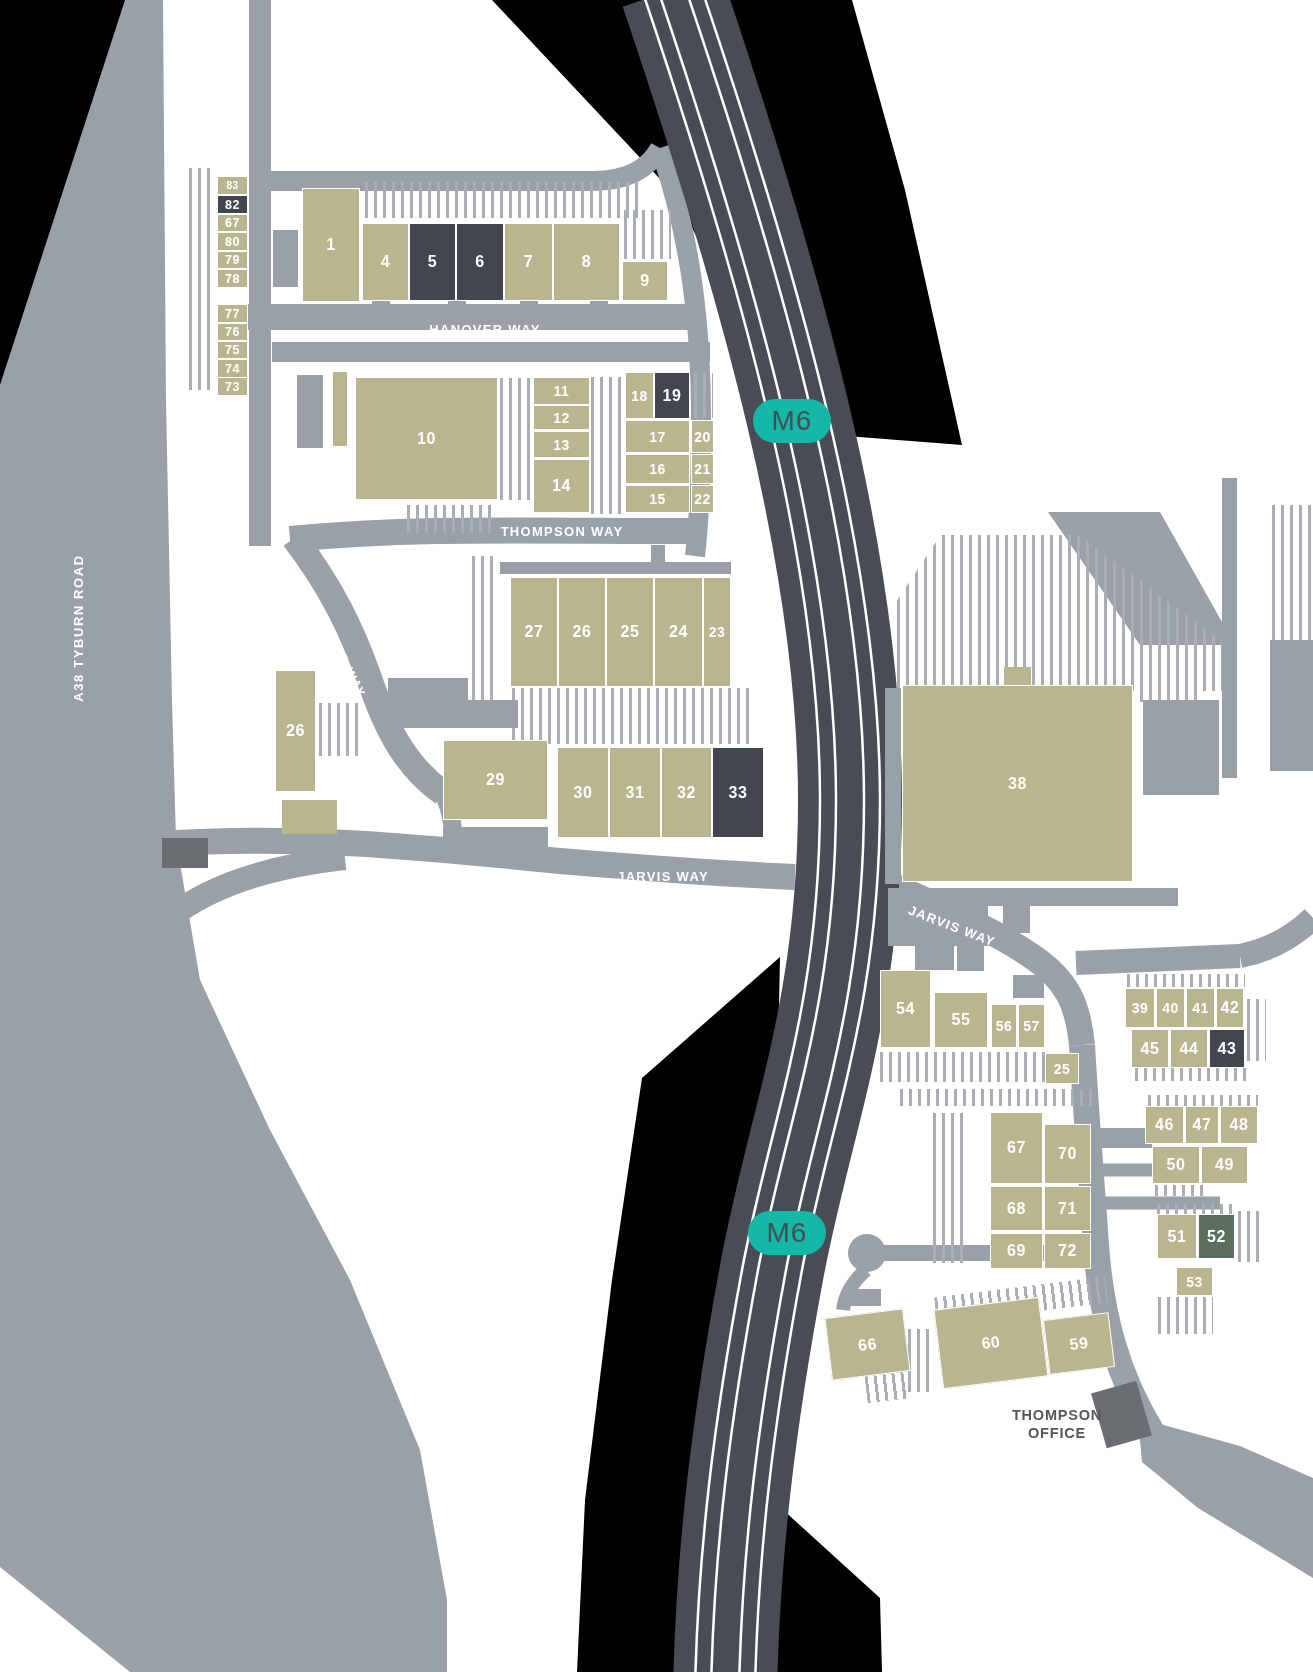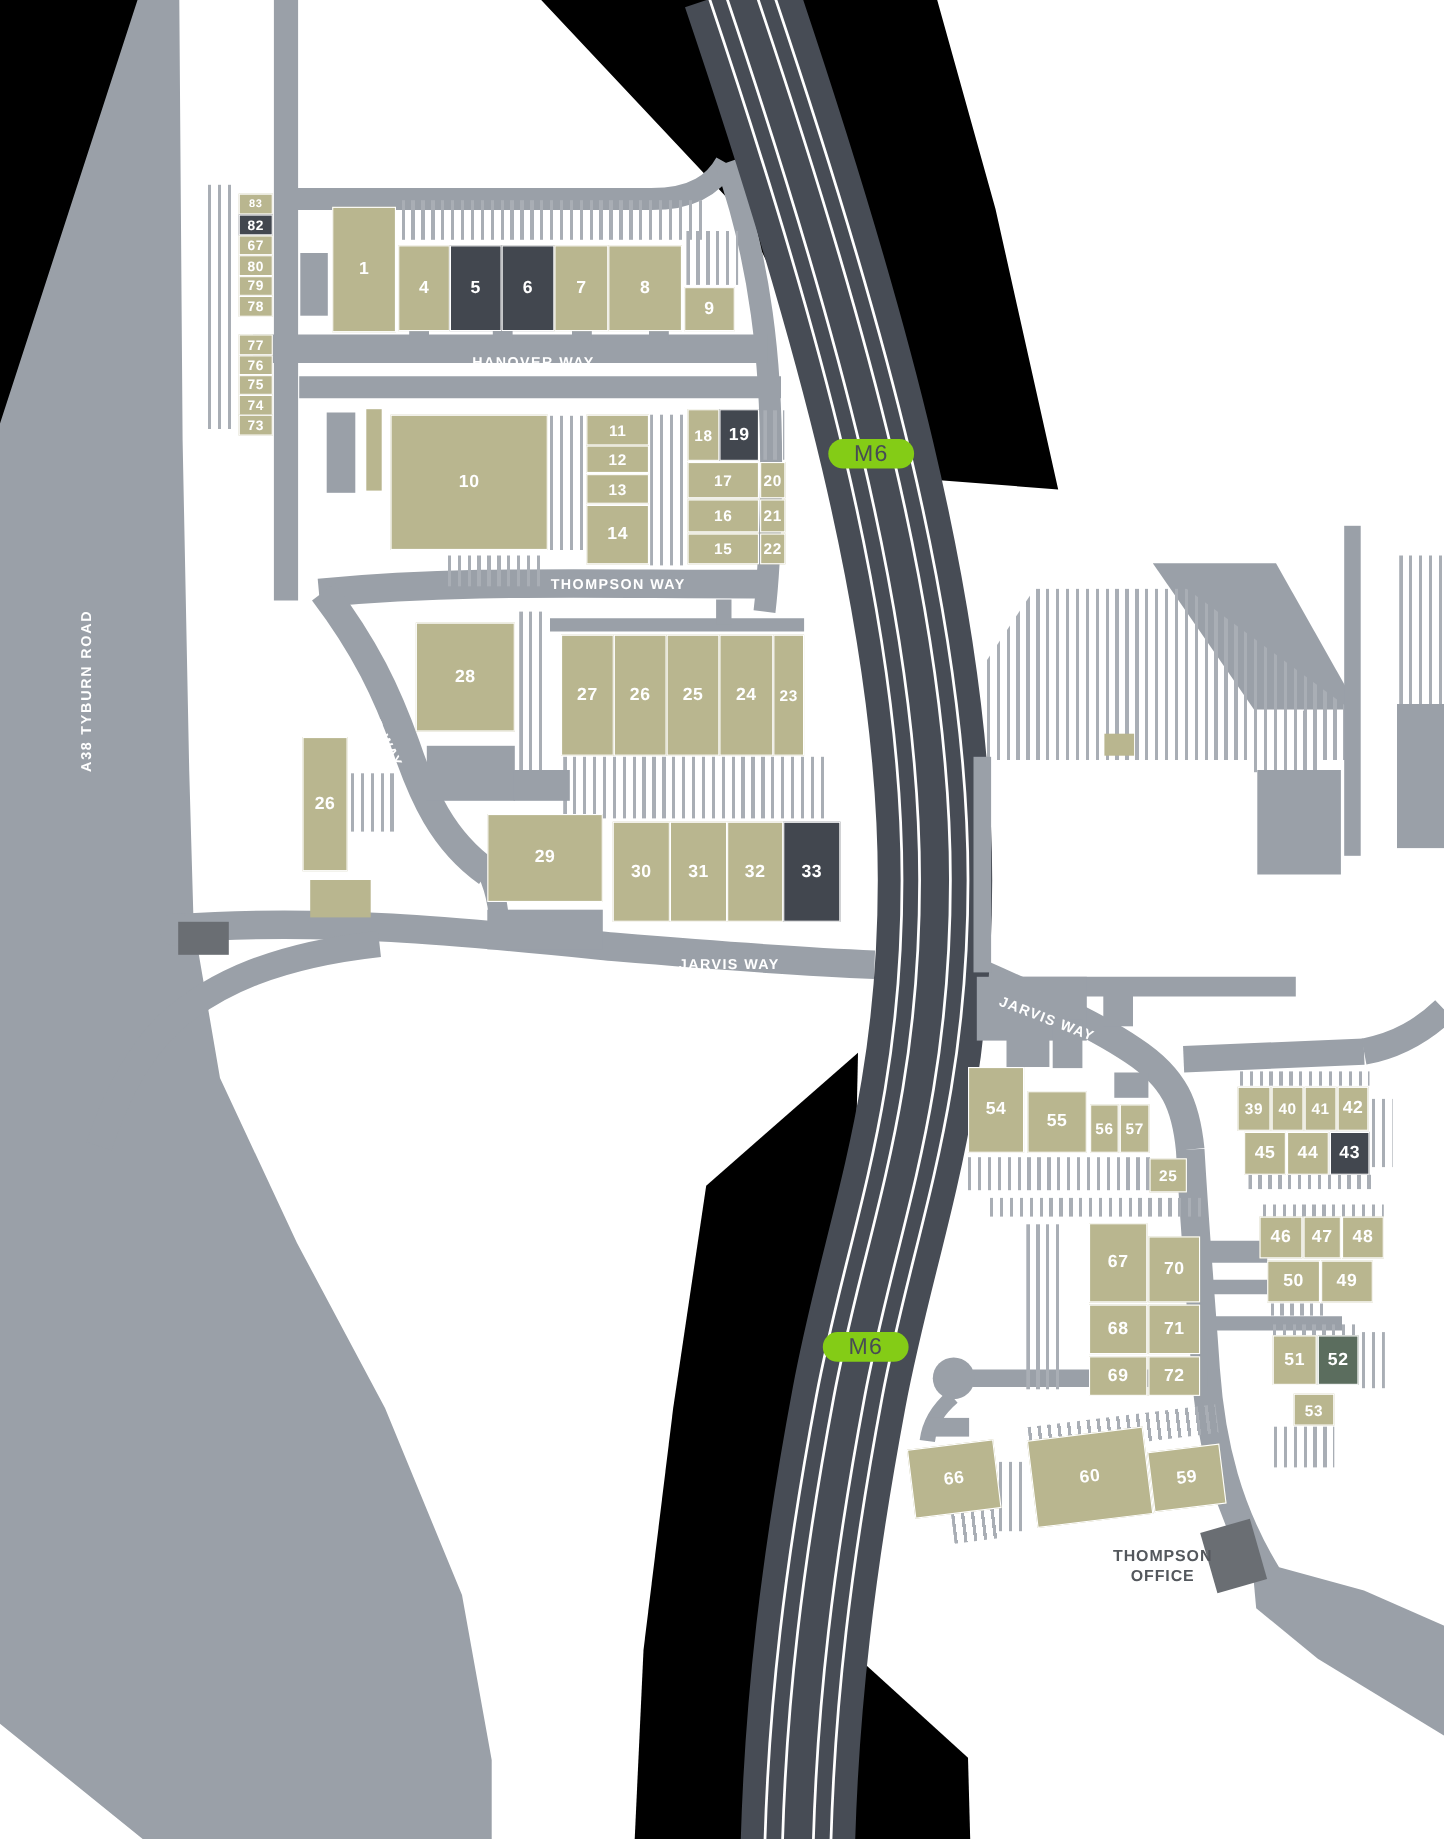--- a/index.html
+++ b/index.html
@@ -29,23 +29,23 @@
     color:#ffffff;font-weight:bold;font-size:13px;letter-spacing:1.3px;
     white-space:nowrap;
   }
   .lbl-hanover{left:485px;top:329px;}
   .lbl-thompson{left:562px;top:531px;}
   .lbl-standard{left:336px;top:645px;transform:translate(-50%,-50%) rotate(63deg);font-size:12.5px;}
   .lbl-jarvis-w{left:663px;top:876px;}
   .lbl-jarvis-e{left:952px;top:926px;transform:translate(-50%,-50%) rotate(21deg);}
   .lbl-a38{left:78px;top:628px;transform:translate(-50%,-50%) rotate(-90deg);font-size:13px;letter-spacing:1.6px;}
   .m6{
-    position:absolute;width:78px;height:27px;background:#84cc16;border-radius:22px;
+    position:absolute;width:78px;height:44px;background:#14b8a6;border-radius:22px;
     display:flex;align-items:center;justify-content:center;
-    color:#474c55;font-size:21px;letter-spacing:1px;font-weight:normal;
+    color:#474c55;font-size:28px;letter-spacing:1px;font-weight:normal;
   }
   .m6-n{left:753px;top:399px;}
   .m6-s{left:748px;top:1211px;}
   .security-label{
     position:absolute;left:1057px;top:1424px;transform:translate(-50%,-50%);
     color:#54585d;font-weight:bold;font-size:14.5px;letter-spacing:0.8px;
     text-align:center;line-height:18px;white-space:nowrap;
   }
 </style>
 </head>
@@ -183,32 +183,32 @@
       <div class="unit" style="left: 533px; top: 431px; width: 57px; height: 27px; font-size: 14px;">13</div>
       <div class="unit" style="left: 533px; top: 459px; width: 57px; height: 54px; font-size: 16px;">14</div>
       <div class="unit" style="left: 625px; top: 372px; width: 29px; height: 47px; font-size: 14px;">18</div>
       <div class="unit dark" style="left: 654px; top: 372px; width: 36px; height: 47px; font-size: 16px;">19</div>
       <div class="unit" style="left: 625px; top: 420px; width: 65px; height: 33px; font-size: 14px;">17</div>
       <div class="unit" style="left: 691px; top: 420px; width: 23px; height: 33px; font-size: 14px;">20</div>
       <div class="unit" style="left: 625px; top: 454px; width: 65px; height: 30px; font-size: 14px;">16</div>
       <div class="unit" style="left: 691px; top: 454px; width: 23px; height: 30px; font-size: 14px;">21</div>
       <div class="unit" style="left: 625px; top: 485px; width: 65px; height: 28px; font-size: 14px;">15</div>
       <div class="unit" style="left: 691px; top: 485px; width: 23px; height: 28px; font-size: 14px;">22</div>
-      <div class="unit" style="left: 378px; top: 566px; width: 90px; height: 99px; font-size: 16px;">28</div>
       <div class="unit" style="left: 510px; top: 577px; width: 48px; height: 110px; font-size: 16px;">27</div>
       <div class="unit" style="left: 558px; top: 577px; width: 48px; height: 110px; font-size: 16px;">26</div>
       <div class="unit" style="left: 606px; top: 577px; width: 48px; height: 110px; font-size: 16px;">25</div>
       <div class="unit" style="left: 654px; top: 577px; width: 49px; height: 110px; font-size: 16px;">24</div>
       <div class="unit" style="left: 703px; top: 577px; width: 28px; height: 110px; font-size: 14px;">23</div>
       <div class="unit" style="left: 275px; top: 670px; width: 41px; height: 122px; font-size: 16px;">26</div>
       <div class="unit" style="left: 443px; top: 740px; width: 105px; height: 80px; font-size: 16px;">29</div>
       <div class="unit" style="left: 557px; top: 747px; width: 52px; height: 91px; font-size: 16px;">30</div>
       <div class="unit" style="left: 609px; top: 747px; width: 52px; height: 91px; font-size: 16px;">31</div>
       <div class="unit" style="left: 661px; top: 747px; width: 51px; height: 91px; font-size: 16px;">32</div>
       <div class="unit dark" style="left: 712px; top: 747px; width: 52px; height: 91px; font-size: 16px;">33</div>
+      <div class="unit" style="left: 902px; top: 685px; width: 231px; height: 197px; font-size: 16px;">38</div>
       <div class="unit" style="left: 880px; top: 970px; width: 51px; height: 78px; font-size: 16px;">54</div>
       <div class="unit" style="left: 934px; top: 992px; width: 54px; height: 56px; font-size: 16px;">55</div>
       <div class="unit" style="left: 991px; top: 1004px; width: 26px; height: 44px; font-size: 14px;">56</div>
       <div class="unit" style="left: 1018px; top: 1004px; width: 27px; height: 44px; font-size: 14px;">57</div>
       <div class="unit" style="left: 1045px; top: 1053px; width: 34px; height: 31px; font-size: 14px;">25</div>
       <div class="unit" style="left: 1125px; top: 988px; width: 30px; height: 40px; font-size: 14px;">39</div>
       <div class="unit" style="left: 1156px; top: 988px; width: 29px; height: 40px; font-size: 14px;">40</div>
       <div class="unit" style="left: 1186px; top: 988px; width: 29px; height: 40px; font-size: 14px;">41</div>
       <div class="unit" style="left: 1216px; top: 988px; width: 28px; height: 40px; font-size: 16px;">42</div>
       <div class="unit" style="left: 1131px; top: 1029px; width: 38px; height: 39px; font-size: 16px;">45</div>

